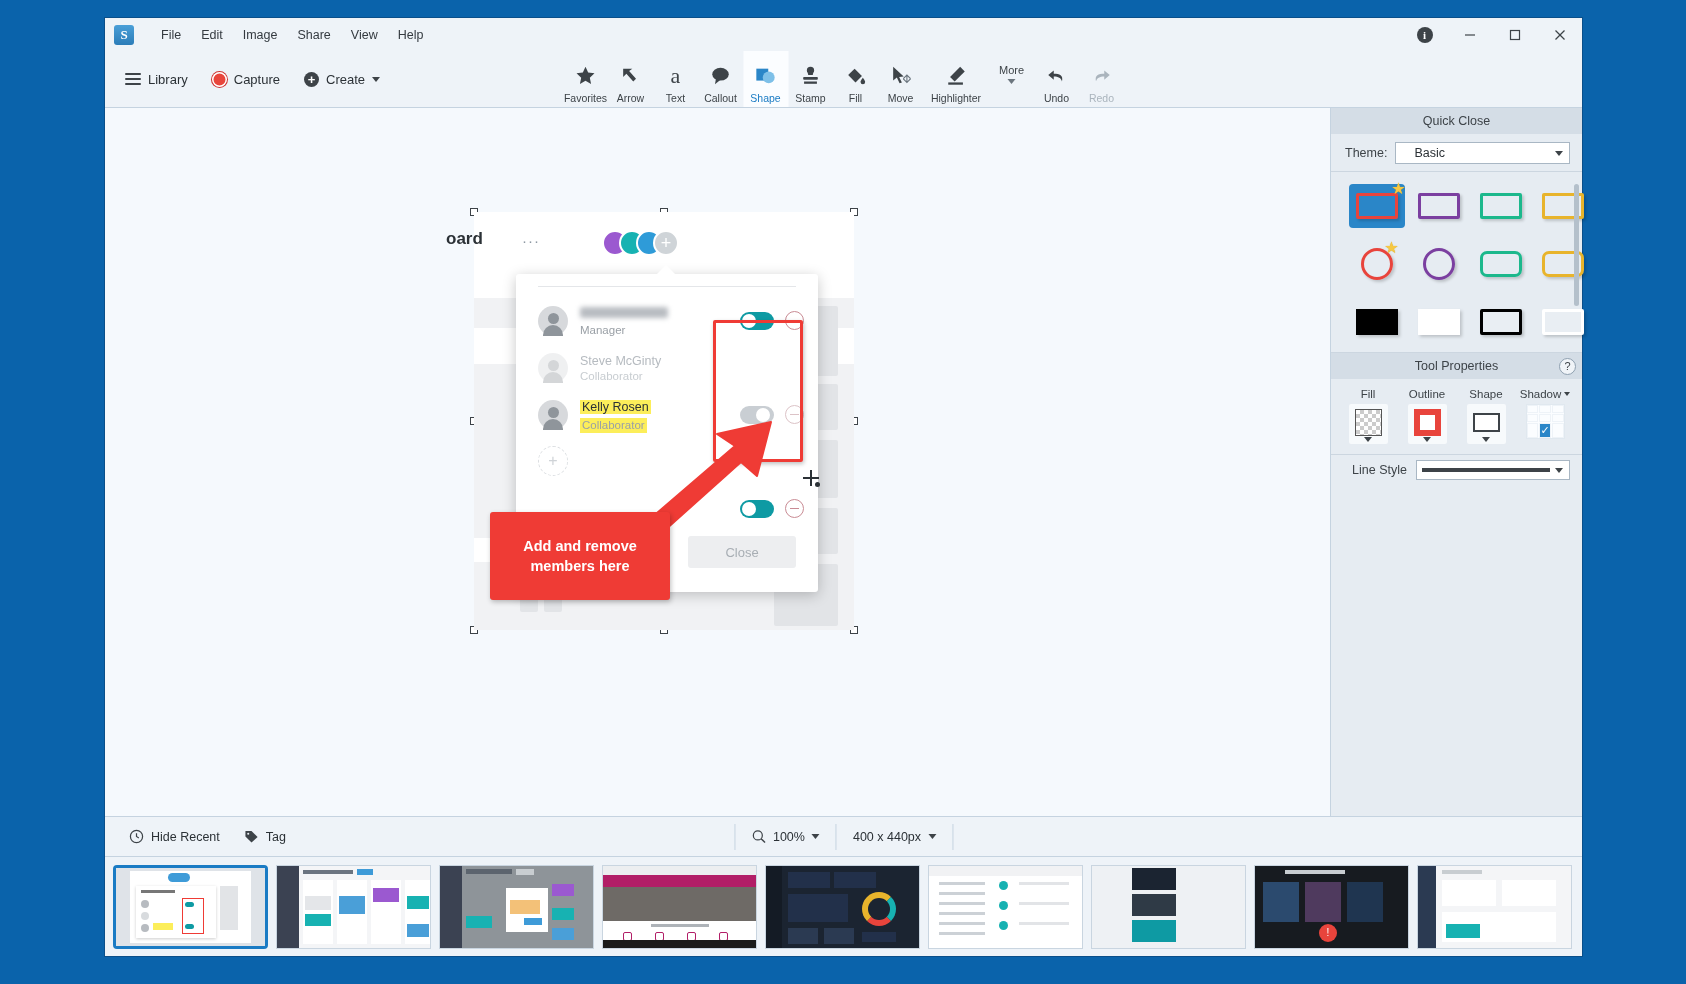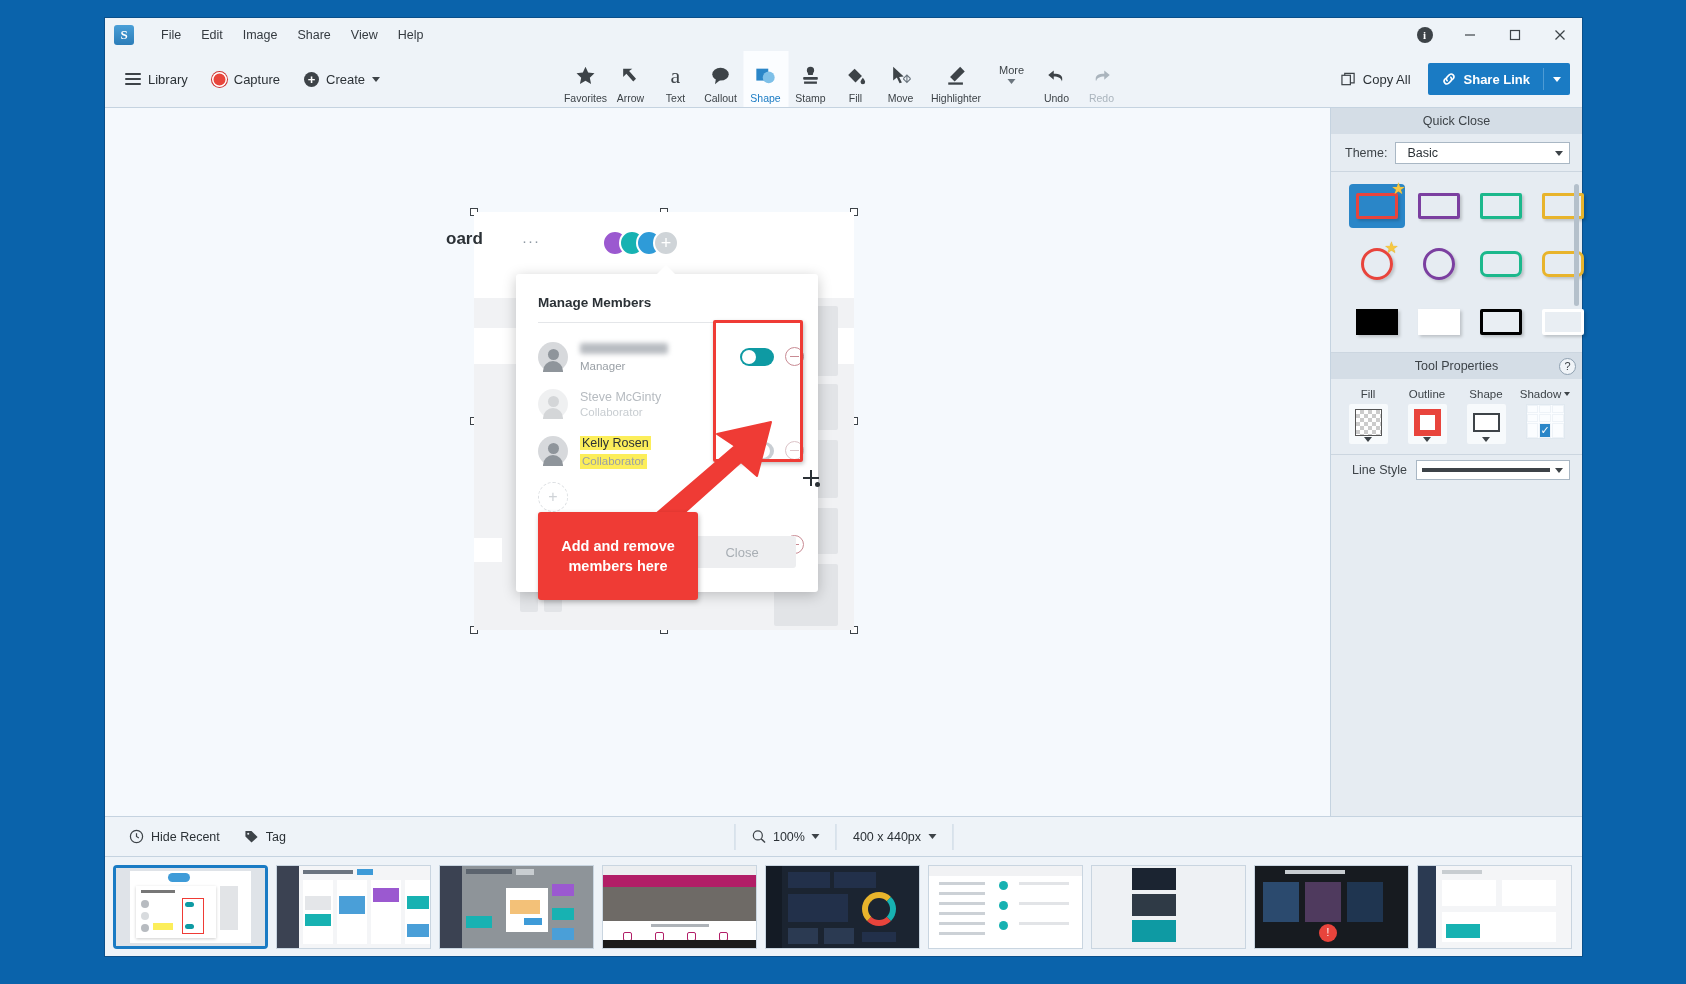--- a/index.html
+++ b/index.html
@@ -152,21 +152,21 @@
     font-size: 11px; color: #3d4348; display: flex;
     align-items: center; justify-content: center;
   }
   .theme-row {
     display: flex; align-items: center; gap: 8px;
     padding: 8px 12px 7px 14px; font-size: 12.5px; color: #3d4348;
     border-bottom: 1px solid #ccd6e0;
   }
   .theme-select {
     flex: 1; height: 22px; background: #fff; border: 1px solid #a9b7c4;
-    display: flex; align-items: center; padding: 0 11px;
+    display: flex; align-items: center; padding: 0 18px;
     font-size: 12.5px; color: #2b3136; position: relative;
   }
   .theme-select .caret { position: absolute; right: 6px; }
 
   .styles-grid {
     padding: 12px 14px 8px 18px; position: relative;
     display: grid; grid-template-columns: repeat(4, 1fr);
     row-gap: 14px; column-gap: 6px;
     border-bottom: 1px solid #ccd6e0;
   }
@@ -597,42 +597,20 @@
         <div class="tool disabled">
           <span class="glyph">
             <svg width="22" height="22" viewBox="0 0 24 24">
                 <path d="M15 6 L21 11 L15 16 L15 12.5 C10 12.5 7 14 6 18 C4.5 11 8.5 9.5 15 9.5 Z" fill="#aab4bd"></path>
               </svg>
           </span>
           <span>Redo</span>
         </div>
       </div>
 
-      <div class="tb-right">
-        <div class="copy-all">
-          <svg width="15" height="15" viewBox="0 0 16 16">
-              <rect x="1" y="3.5" width="9" height="10" fill="none" stroke="#3d4348" stroke-width="1.3"></rect>
-              <path d="M4 3.5 V1.5 H14 V11.5 H10.5" fill="none" stroke="#3d4348" stroke-width="1.3"></path>
-            </svg>
-          <span>Copy All</span>
-        </div>
-        <div class="share-link">
-          <div class="main">
-            <svg width="16" height="16" viewBox="0 0 16 16">
-                <path d="M6.2 9.8a2.8 2.8 0 0 1 0-3.9l2.3-2.3a2.8 2.8 0 0 1 3.9 3.9l-1 1" fill="none" stroke="#fff" stroke-width="1.6" stroke-linecap="round"></path>
-                <path d="M9.8 6.2a2.8 2.8 0 0 1 0 3.9l-2.3 2.3a2.8 2.8 0 0 1-3.9-3.9l1-1" fill="none" stroke="#fff" stroke-width="1.6" stroke-linecap="round"></path>
-              </svg>
-            <span>Share Link</span>
-          </div>
-          <div class="divider"></div>
-          <div class="drop">
-            <span class="caret-w"></span>
-          </div>
-        </div>
-      </div>
     </div>
 
     <div class="body-row">
 
       <div class="canvas-area">
 
         <div class="sel-frame" style="left:369px;top:104px;width:380px;height:418px;"></div>
         <div class="handle" style="left:365px;top:100px;"></div>
         <div class="handle" style="left:555px;top:100px;"></div>
         <div class="handle" style="left:745px;top:100px;"></div>
@@ -664,21 +642,20 @@
             <div class="card" style="left:300px;top:176px;width:64px;height:58px;"></div>
             <div class="card" style="left:300px;top:244px;width:64px;height:46px;"></div>
             <div class="card" style="left:300px;top:300px;width:64px;height:62px;"></div>
             <div class="card" style="left:46px;top:300px;width:18px;height:48px;"></div>
             <div class="card" style="left:70px;top:300px;width:18px;height:48px;"></div>
             <div class="white-row" style="left:0;top:274px;width:28px;height:24px;"></div>
           </div>
 
           <div class="popover">
             <div class="arrow-up"></div>
-            <div class="pop-title">Manage Members</div>
             <div class="pop-hr"></div>
 
             <div style="padding-top:6px;">
 
               <div class="member">
                 <div class="m-av-wrap">
                   <div class="m-av">
                       <div class="head"></div>
                       <div class="body"></div>
                     </div>
@@ -745,21 +722,21 @@
             <div class="close-btn">Close</div>
           </div>
         </div>
 
         <div class="red-box" style="left:608px;top:212px;width:90px;height:142px;"></div>
 
         <svg style="position:absolute;left:480px;top:340px;width:220px;height:180px;overflow:visible;">
           <path d="M8 180 L150 58 L132 46 L186 34 L172 88 L156 74 L22 194 Z" fill="#ef3b35" stroke="#ef3b35" stroke-width="2" stroke-linejoin="round" transform="translate(0,-60)"></path>
         </svg>
 
-        <div class="callout-box" style="left:385px;top:404px;width:160px;height:88px;margin-left:48px;">
+        <div class="callout-box" style="left:385px;top:404px;width:180px;height:88px;">
           <span>Add and remove members here</span>
         </div>
 
         <div class="cursor-cross" style="left:698px;top:362px;">
           <i style="left:7px;top:0;width:1.5px;height:16px;"></i>
           <i style="left:0;top:7px;width:16px;height:1.5px;"></i>
           <i style="left:12px;top:12px;width:5px;height:5px;border-radius:50%;"></i>
         </div>
       </div>
 

